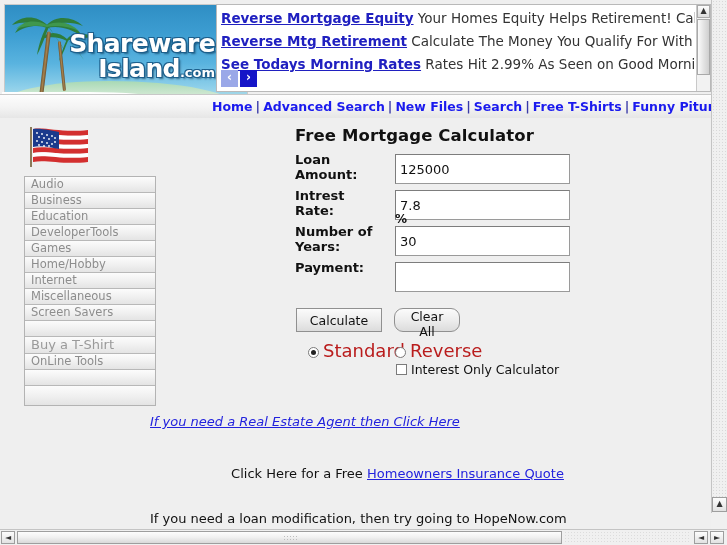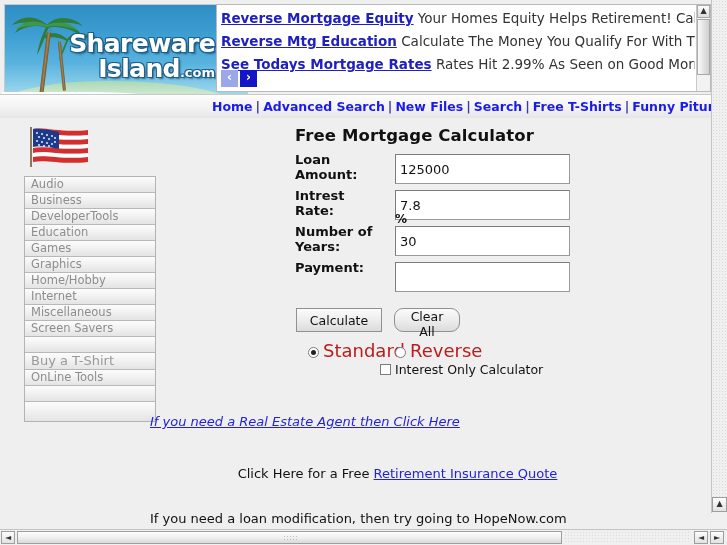--- a/index.html
+++ b/index.html
@@ -341,21 +341,21 @@
   }
   #check-row {
     position: relative;
     height: 20px;
     margin-top: 2px;
     font-size: 12.5px;
     color: #111;
   }
   #check-row .citem {
     position: absolute;
-    left: 198px;
+    left: 214px;
     white-space: nowrap;
     cursor: pointer;
     padding-left: 32px;
   }
   .checkbox {
     display: inline-block;
     width: 11px; height: 11px;
     border: 1px solid #7b7b7b;
     background: #fff;
     vertical-align: -1px;
@@ -524,24 +524,24 @@
         </div>
       </div>
     </div>
 
     <div id="ad-frame">
       <div class="ad-lines">
         <div class="ad-row">
           <span class="ad-title">Reverse Mortgage Equity</span><span class="ad-desc"> Your Homes Equity Helps Retirement! Calculate Yo</span>
         </div>
         <div class="ad-row">
-          <span class="ad-title">Reverse Mtg Education</span><span class="ad-desc"> Calculate The Money You Qualify For With This Free C</span>
+          <span class="ad-title">Reverse Mtg Retirement</span><span class="ad-desc"> Calculate The Money You Qualify For With This Free C</span>
         </div>
         <div class="ad-row">
-          <span class="ad-title">See Todays Mortgage Rates</span><span class="ad-desc"> Rates Hit 2.99% As Seen on Good Morning Ame</span>
+          <span class="ad-title">See Todays Morning Rates</span><span class="ad-desc"> Rates Hit 2.99% As Seen on Good Morning Ame</span>
         </div>
       </div>
       <div id="ad-arrows">
         <span class="ad-arrow prev">‹</span><span class="ad-arrow next">›</span>
       </div>
       <div id="ad-scroll">
         <div class="sb-btn">▲</div>
         <div class="sb-thumb"></div>
       </div>
     </div>
@@ -582,24 +582,23 @@
           <circle cx="11" cy="19" r="0.9"></circle>
             <circle cx="16" cy="20" r="0.9"></circle>
             <circle cx="21" cy="20" r="0.9"></circle>
             <circle cx="27" cy="16" r="0.9"></circle>
         </g>
       </g>
     </svg>
     <div id="menu">
       <div class="menu-item">Audio</div>
       <div class="menu-item">Business</div>
+      <div class="menu-item">Education</div>
       <div class="menu-item">DeveloperTools</div>
-      <div class="menu-item">Education</div>
       <div class="menu-item">Games</div>
-      <div class="menu-item">Graphics</div>
       <div class="menu-item">Home/Hobby</div>
       <div class="menu-item">Internet</div>
       <div class="menu-item">Miscellaneous</div>
       <div class="menu-item">Screen Savers</div>
       <div class="menu-item spacer"></div>
       <div class="menu-item big">Buy a T-Shirt</div>
       <div class="menu-item">OnLine Tools</div>
       <div class="menu-item spacer"></div>
       <div class="menu-item tall spacer"></div>
     </div>
@@ -647,21 +646,21 @@
       <span class="citem">
         <span class="checkbox"></span><span>Interest Only Calculator</span>
       </span>
     </div>
 
     <div id="agent-link">
       <span class="lnk">If you need a Real Estate Agent then Click Here</span>
     </div>
 
     <div id="insurance-line">
-      <span>Click Here for a Free </span><span class="lnk">Retirement Insurance Quote</span>
+      <span>Click Here for a Free </span><span class="lnk">Homeowners Insurance Quote</span>
     </div>
 
     <div id="hopenow-block">
       <div>If you need a loan modification, then try going to HopeNow.com</div>
       <div>(They are FREE and nonprofit)</div>
     </div>
   </div>
 
   <div id="vscroll">
     <div class="track-dots"></div>

